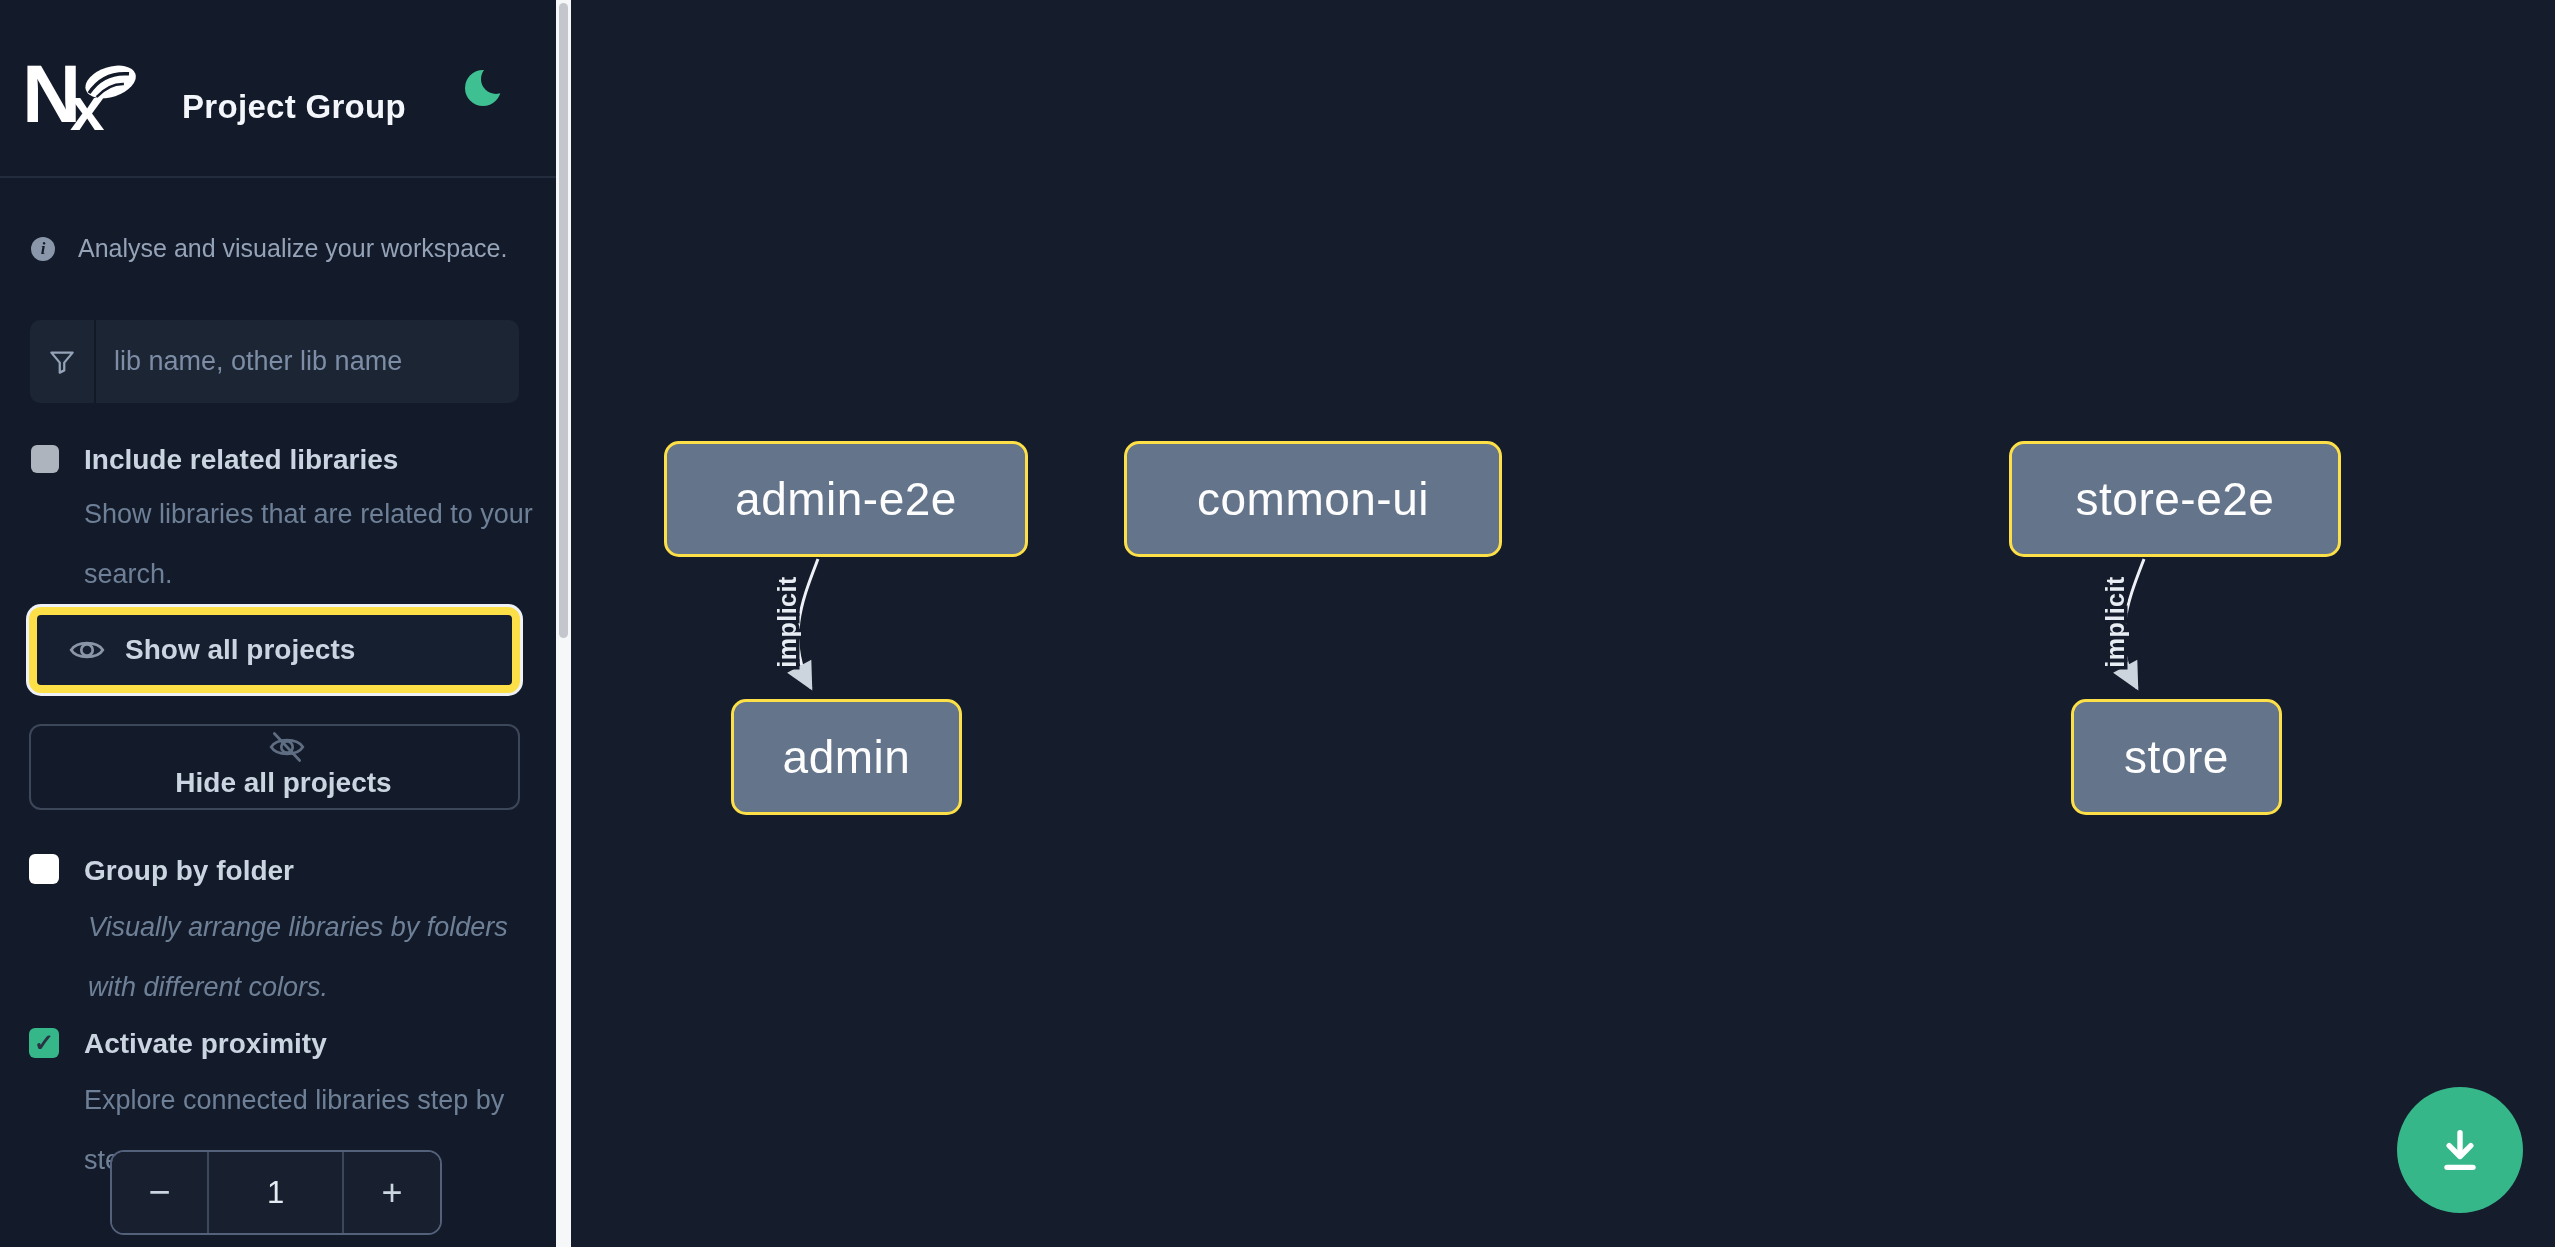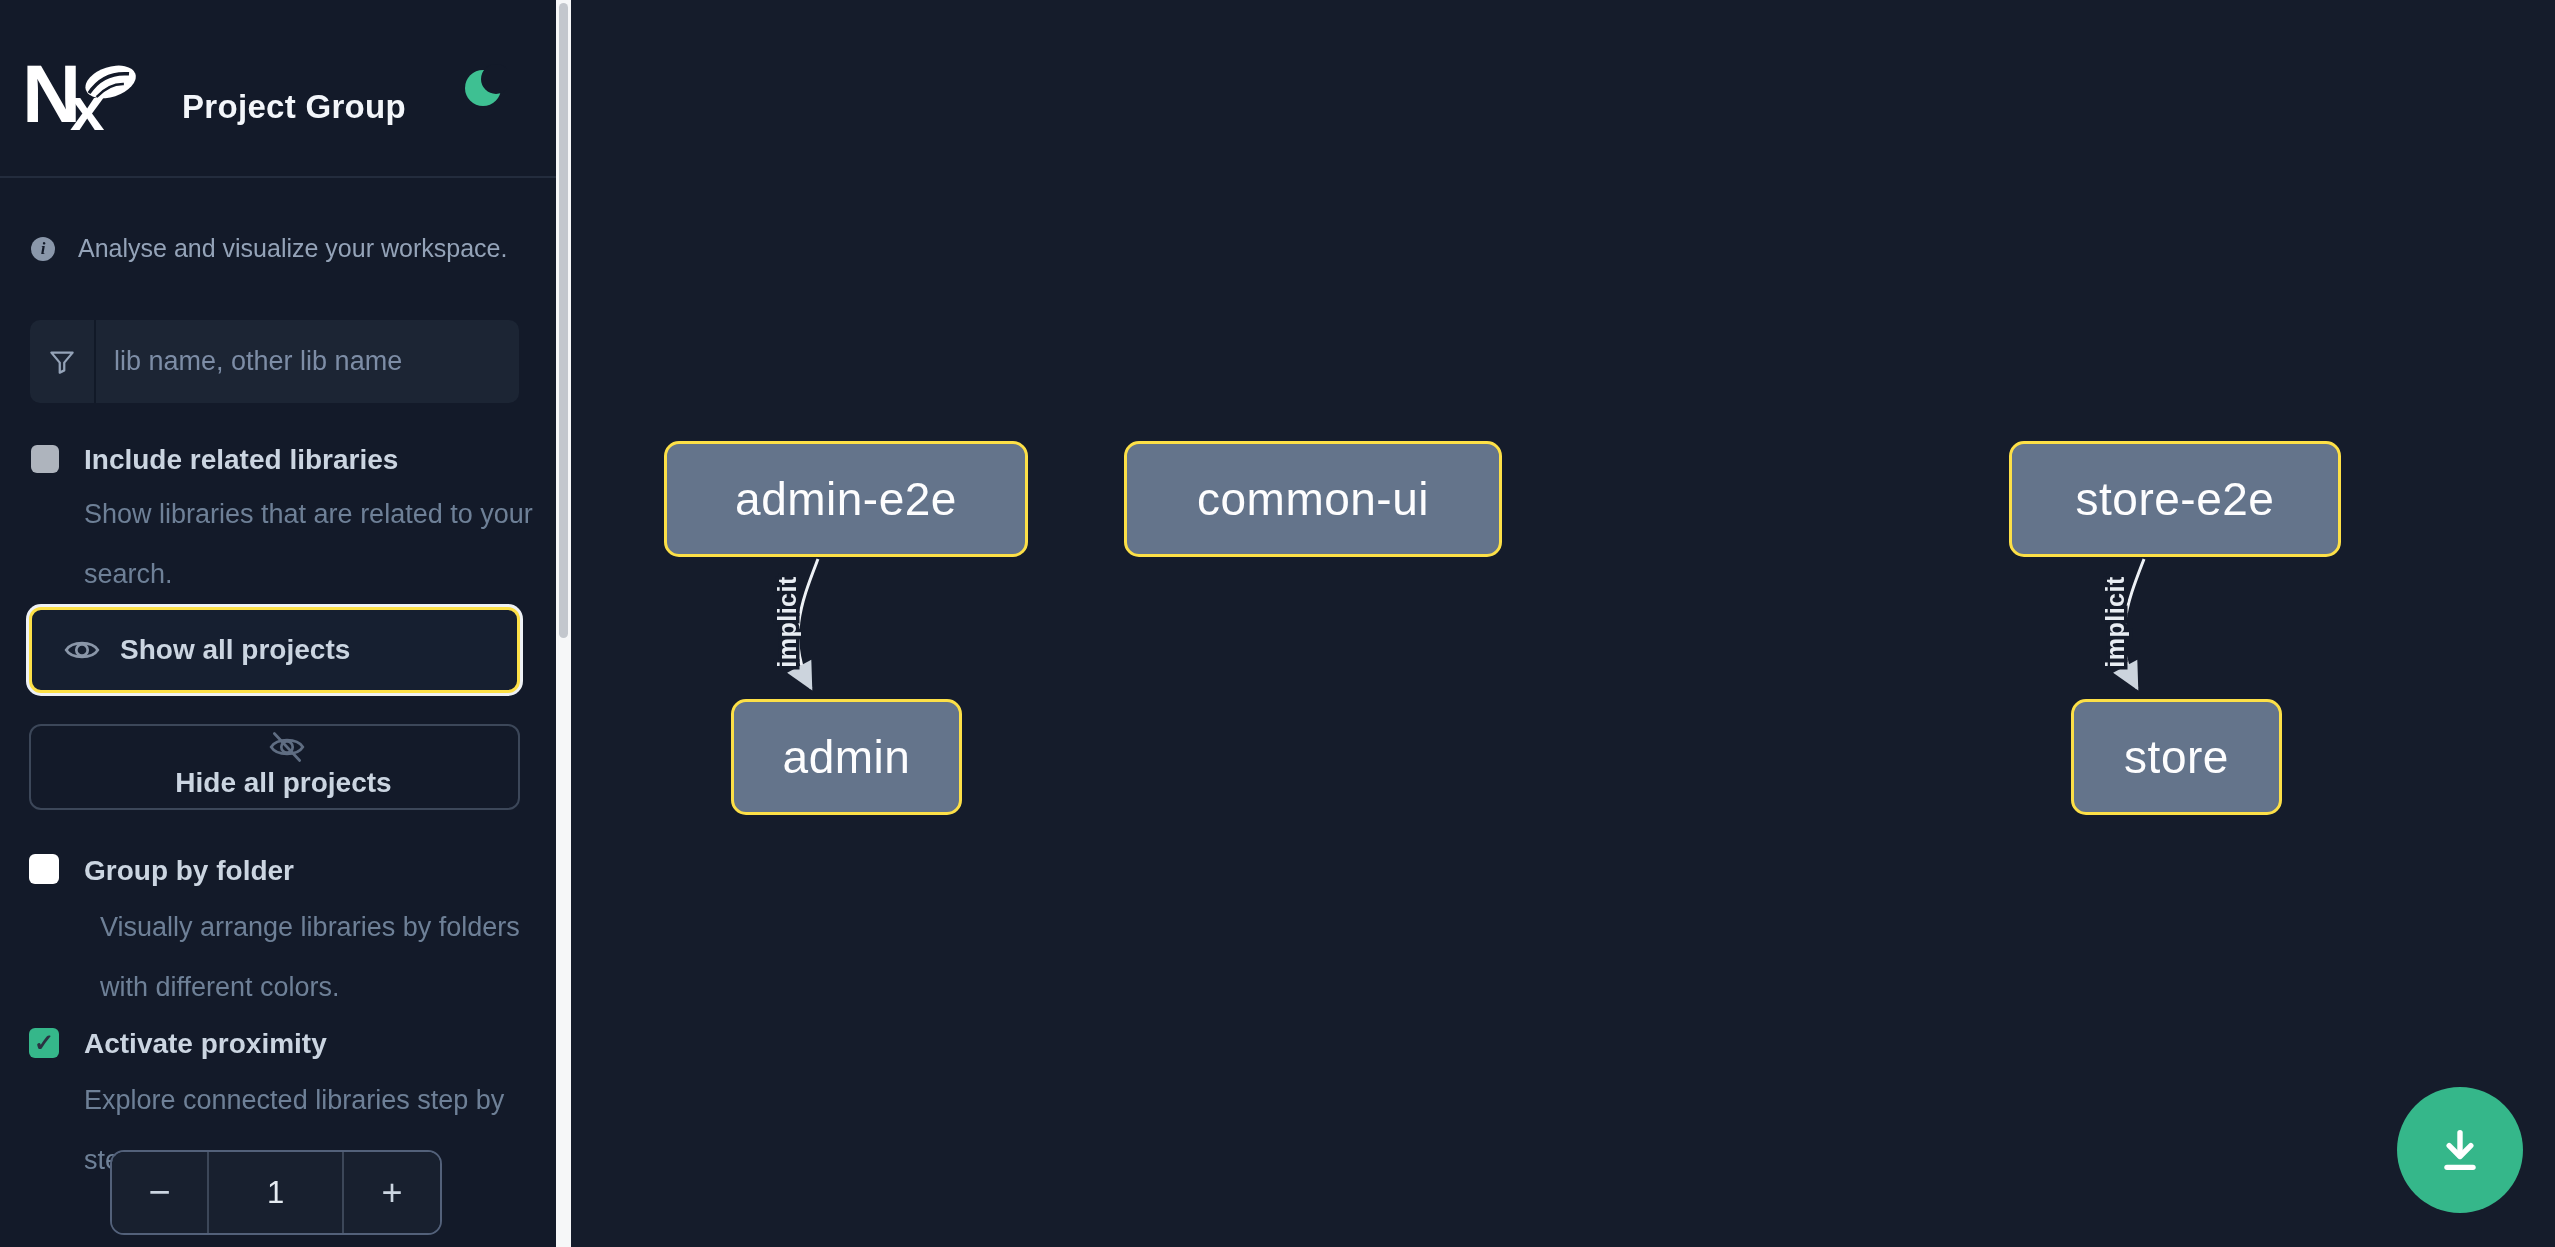--- a/index.html
+++ b/index.html
@@ -22,21 +22,21 @@
   .search-box input{flex:1;height:100%;background:transparent;border:none;outline:none;color:#cbd5e1;font-size:27px;
     font-family:"Liberation Sans",sans-serif;padding:0 18px;}
   .search-box input::placeholder{color:#7d8da6;opacity:1;}
 
   .opt-check{position:absolute;border-radius:6px;}
   .opt-label{position:absolute;font-size:28px;font-weight:600;color:#cbd5e1;white-space:nowrap;}
   .opt-desc{position:absolute;font-size:27px;color:#6e8097;width:452px;line-height:60px;}
 
   .side-btn{position:absolute;left:29px;width:491px;height:86px;border-radius:12px;background:transparent;display:flex;align-items:center;
     cursor:pointer;border:2px solid #3c4759;box-sizing:border-box;}
-  .side-btn.focused{background:#161f30;border:3px solid #fde047;box-shadow:0 0 0 3px #eef1f5;}
+  .side-btn.focused{background:#161f30;border:8px solid #fde047;box-shadow:0 0 0 3px #eef1f5;}
   .side-btn .btn-icon{margin-left:24px;width:40px;height:40px;display:flex;align-items:center;justify-content:center;flex:none;}
   .side-btn .btn-label{margin-left:18px;font-size:28px;font-weight:600;color:#cbd5e1;white-space:nowrap;}
 
   .stepper{position:absolute;left:110px;top:1150px;width:332px;height:85px;border:2px solid #53617a;border-radius:14px;
     box-sizing:border-box;display:flex;overflow:hidden;}
   .stepper .seg{display:flex;align-items:center;justify-content:center;box-sizing:border-box;background:#18202f;}
   .stepper .seg-minus{width:97px;border-right:2px solid #3c4759;font-size:38px;color:#cbd5e1;cursor:pointer;}
   .stepper .seg-value{width:133px;font-size:31px;color:#e5ebf2;}
   .stepper .seg-plus{flex:1;border-left:2px solid #3c4759;font-size:36px;color:#cbd5e1;cursor:pointer;}
 
@@ -126,21 +126,21 @@
           <path d="M2 12c3.6-5.8 16.4-5.8 20 0-3.6 5.8-16.4 5.8-20 0z"></path>
           <circle cx="12" cy="12" r="3.6"></circle>
           <line x1="4" y1="3.5" x2="20" y2="20.5" stroke-linecap="round"></line>
         </svg>
       </span>
       <span class="btn-label">Hide all projects</span>
     </button>
 
     <span class="opt-check" style="left:29px;top:854px;width:30px;height:30px;background:#ffffff;"></span>
     <span class="opt-label" style="left:84px;top:855px;">Group by folder</span>
-    <div class="opt-desc" style="left:100px;top:897px;">Visually arrange libraries by folders with different colors.</div>
+    <div class="opt-desc" style="left:88px;top:897px;font-style:italic;">Visually arrange libraries by folders with different colors.</div>
 
     <span class="opt-check" style="left:29px;top:1028px;width:30px;height:30px;background:#35b78a;color:#2a3342;
           display:flex;align-items:center;justify-content:center;font-size:24px;font-weight:700;">✓</span>
     <span class="opt-label" style="left:84px;top:1028px;">Activate proximity</span>
     <div class="opt-desc" style="left:84px;top:1070px;">Explore connected libraries step by step.</div>
 
     <div class="stepper">
       <div class="seg seg-minus">−</div>
       <div class="seg seg-value">1</div>
       <div class="seg seg-plus">+</div>

